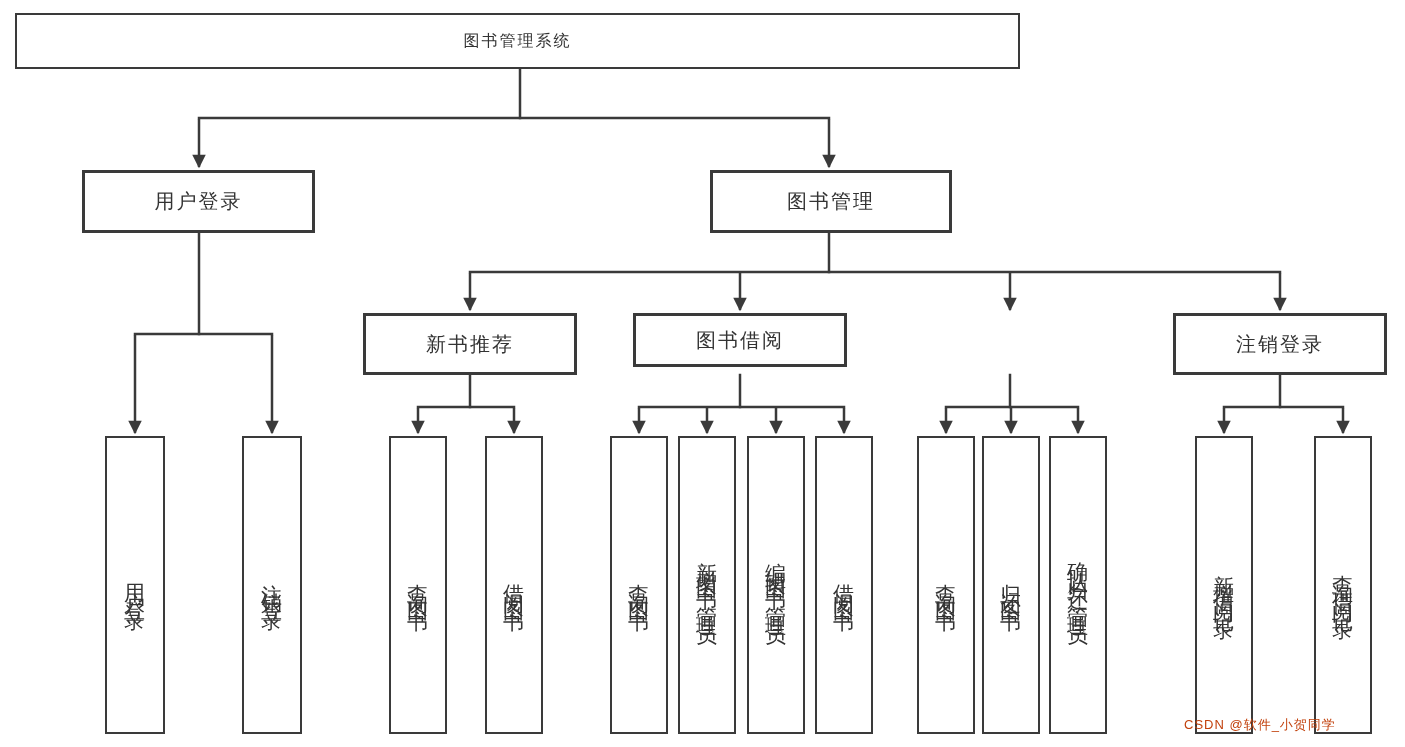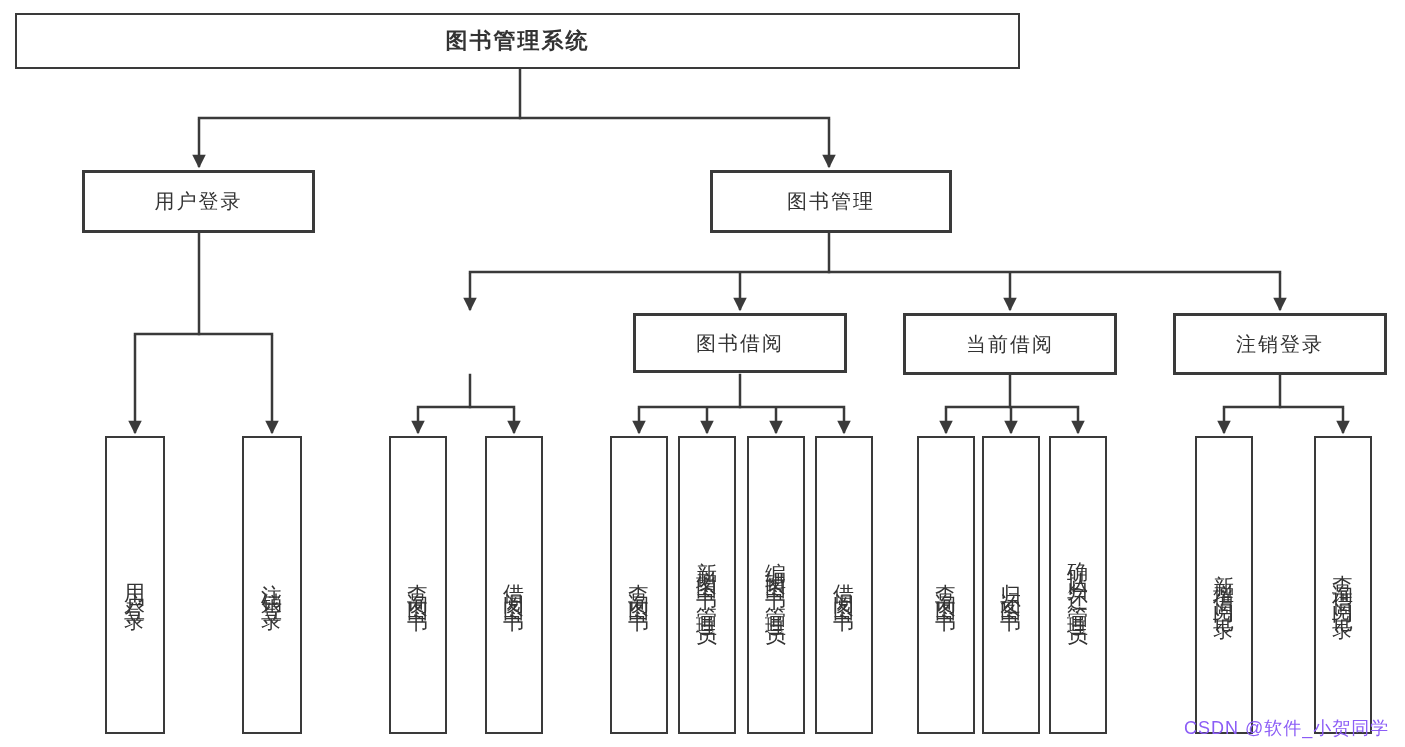--- a/index.html
+++ b/index.html
@@ -24,22 +24,21 @@
     display: flex;
     align-items: center;
     justify-content: center;
     box-sizing: border-box;
     font-size: 20px;
     letter-spacing: 2px;
     white-space: nowrap;
   }
   .node.root {
     border-width: 2.5px;
-    font-size: 22px;
-    font-weight: bold;
+    font-size: 16px;
   }
   .leaf {
     position: absolute;
     background: #ffffff;
     border: 2.5px solid #3a3a3a;
     display: flex;
     align-items: center;
     justify-content: center;
     box-sizing: border-box;
   }
@@ -48,23 +47,23 @@
     text-orientation: mixed;
     font-size: 21px;
     letter-spacing: 9px;
     line-height: 1;
     color: #333333;
   }
   .watermark {
     position: absolute;
     left: 1184px;
     top: 716px;
-    font-size: 18px;
+    font-size: 13px;
     letter-spacing: 1px;
-    color: #8b5cf6;
+    color: #c2410c;
     white-space: nowrap;
     z-index: 5;
   }
 </style>
 </head>
 <body>
 
 <div class="canvas">
 
   <svg class="connectors" viewBox="0 0 1405 747" xmlns="http://www.w3.org/2000/svg">
@@ -135,25 +134,25 @@
     <span>图书管理系统</span>
   </div>
 
   <div class="node" style="left:82px; top:170px; width:233px; height:63px;">
     <span>用户登录</span>
   </div>
   <div class="node" style="left:710px; top:170px; width:242px; height:63px;">
     <span>图书管理</span>
   </div>
 
-  <div class="node" style="left:633px; top:313px; width:214px; height:60px;">
+  <div class="node" style="left:363px; top:313px; width:214px; height:62px;">
+    <span>新书推荐</span>
+  </div>
+  <div class="node" style="left:633px; top:313px; width:214px; height:54px;">
     <span>图书借阅</span>
-  </div>
-  <div class="node" style="left:903px; top:313px; width:214px; height:62px;">
-    <span>当前借阅</span>
   </div>
   <div class="node" style="left:1173px; top:313px; width:214px; height:62px;">
     <span>注销登录</span>
   </div>
 
   <div class="leaf" style="left:105px; top:436px; width:60px; height:298px;">
     <span class="vtext">用户登录</span>
   </div>
   <div class="leaf" style="left:242px; top:436px; width:60px; height:298px;">
     <span class="vtext">注销登录</span>

